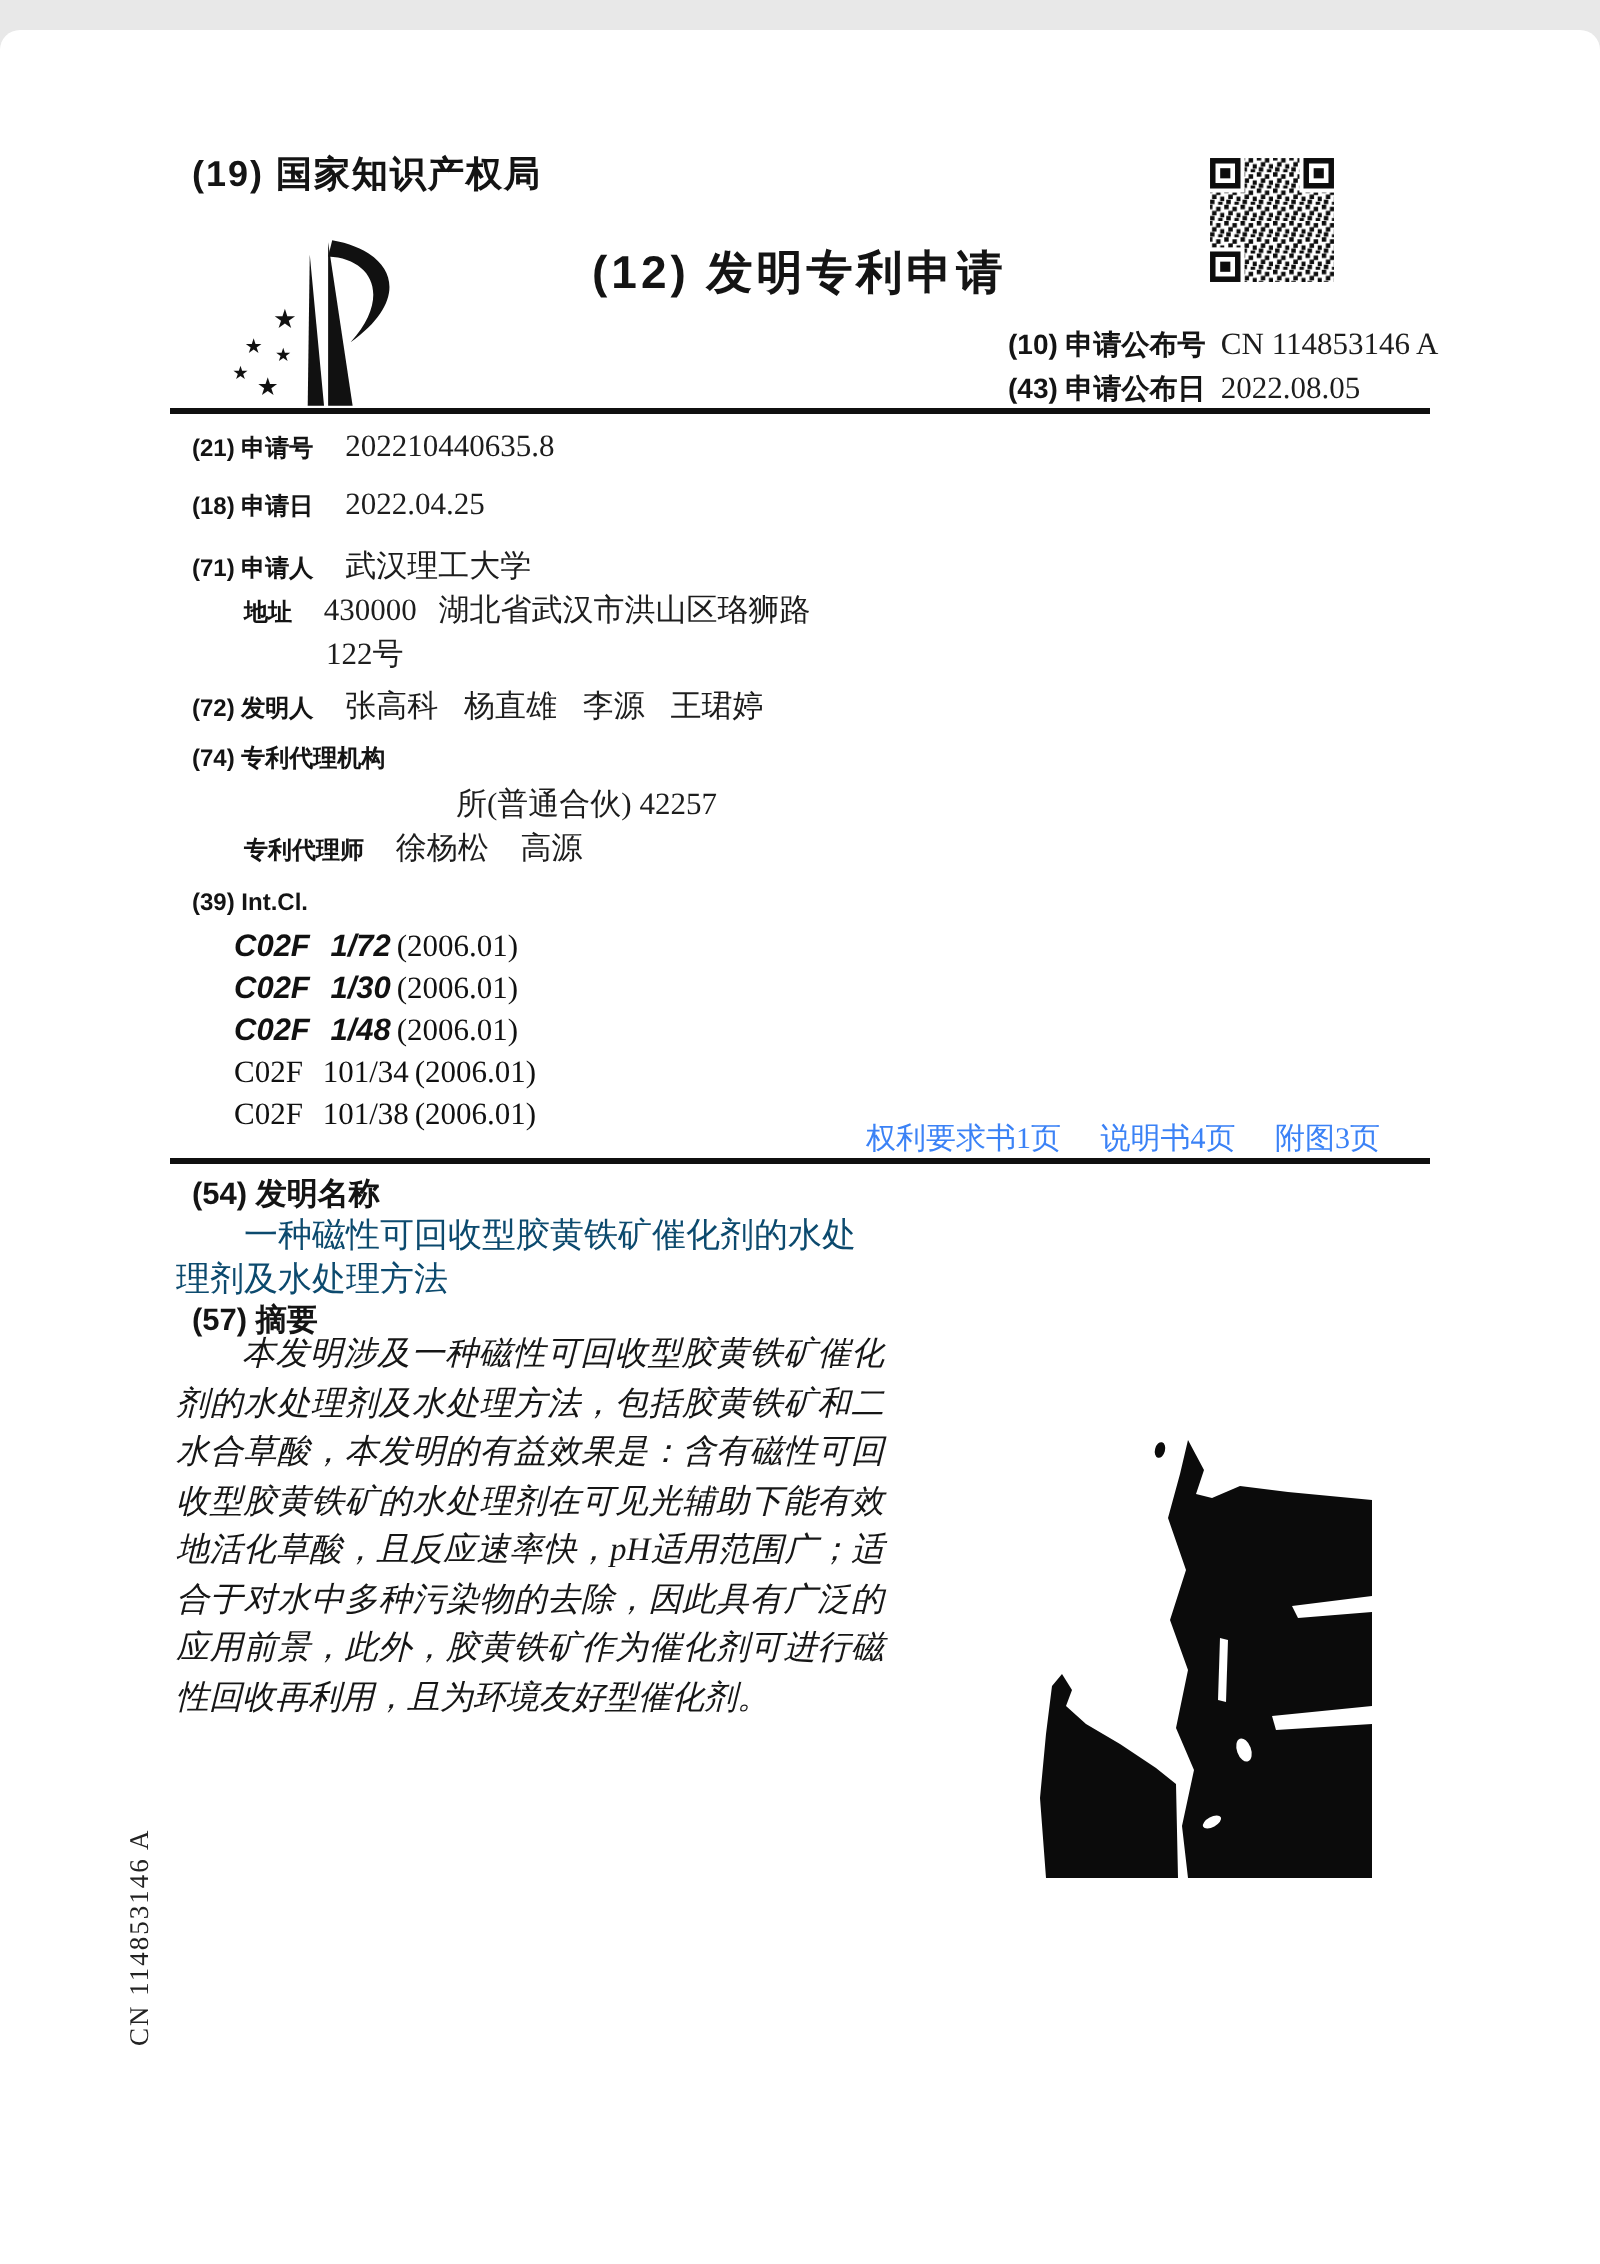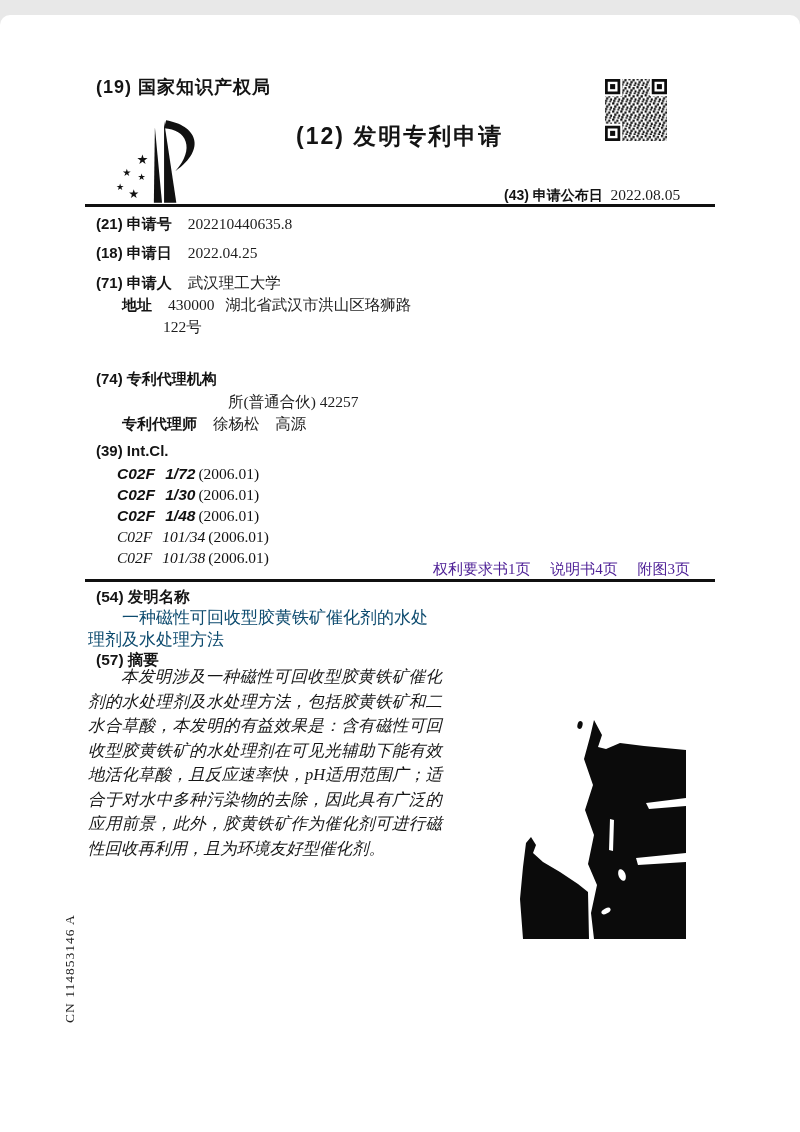--- a/index.html
+++ b/index.html
@@ -24,29 +24,29 @@
   .doc-type { left: 296px; top: 106px; font-size: 23px; letter-spacing: 2px; }
   .logo { left: 112px; top: 100px; width: 98px; height: 96px; }
   .qr { left: 604px; top: 63px; width: 64px; height: 64px; }
   .pub-row { left: 504px; font-size: 14.5px; white-space: nowrap; }
   .pub-row .lbl { font-size: 14px; }
   .pub-row .val { font-size: 15.5px; margin-left: 4px; }
   .rule { left: 85px; width: 630px; height: 3px; background: #101010; }
 
   
   .brow { font-size: 15.5px; white-space: nowrap; }
-  .brow .lbl { margin-right: 12px; font-size: 15px; }
+  .brow .lbl { margin-right: 12px; font-size: 12px; }
   .indent2 { left: 122px; }
   .cont { left: 163px; text-align: right; }
   .agency-cont { left: 228px; }
   .ic-row { left: 117px; font-size: 15.5px; white-space: nowrap; }
   .ic-b { font-family: "Liberation Sans", sans-serif; font-weight: bold; font-style: italic; word-spacing: 6px; }
-  .ic-i { font-family: "Liberation Serif", serif; font-style: italic; word-spacing: 6px; }
+  .ic-i { font-family: "Liberation Serif", serif; word-spacing: 6px; }
   .ic-ver { font-family: "Liberation Serif", serif; margin-left: 3px; font-style: normal; font-weight: normal; }
-  .pages-info { right: 110px; top: 545px; font-size: 15px; word-spacing: 16px; color: #4c1d95; }
+  .pages-info { right: 110px; top: 545px; font-size: 15px; word-spacing: 16px; color: #3b82f6; }
 
   
   .sec-label { font-size: 15.5px; }
   .title-text {
     left: 88px; top: 592px; width: 348px;
     font-size: 17px; line-height: 22px; text-indent: 2em; color: #0c4a6e;
   }
   .abstract-text {
     left: 88px; top: 650px; width: 354px;
     font-size: 16.5px; line-height: 24.5px; text-indent: 2em;
@@ -118,20 +118,24 @@
       </g>
       <g>
         <rect x="0" y="45" width="18" height="18" fill="#fff"></rect>
         <rect x="1" y="47" width="15" height="15" fill="#0d0d0d"></rect>
         <rect x="3.7" y="49.7" width="9.6" height="9.6" fill="#fff"></rect>
         <rect x="6" y="52" width="5" height="5" fill="#0d0d0d"></rect>
       </g>
     </svg>
   </div>
 
+  <div class="abs pub-row" style="top:149px">
+    <span class="lbl">(10) 申请公布号</span>
+    <span class="val">CN 114853146 A</span>
+  </div>
   <div class="abs pub-row" style="top:171px">
     <span class="lbl">(43) 申请公布日</span>
     <span class="val">2022.08.05</span>
   </div>
 
   <div class="abs rule" style="top:189px"></div>
 
   <div class="abs brow" style="left:96px; top:200px">
     <span class="lbl">(21) 申请号</span>
     <span class="val">202210440635.8</span>
@@ -147,20 +151,24 @@
     <span class="val">武汉理工大学</span>
   </div>
   <div class="abs brow indent2" style="top:280px">
     <span class="lbl">地址</span>
     <span class="val gap-addr">430000 湖北省武汉市洪山区珞狮路</span>
   </div>
   <div class="abs brow cont" style="top:302px">
     <span class="val">122号</span>
   </div>
 
+  <div class="abs brow" style="left:96px; top:328px">
+    <span class="lbl">(72) 发明人</span>
+    <span class="val gap-names">张高科 杨直雄 李源 王珺婷</span>
+  </div>
 
   <div class="abs brow" style="left:96px; top:355px">
     <span class="lbl">(74) 专利代理机构</span>
   </div>
   <div class="abs brow agency-cont" style="top:377px">
     <span class="val">所(普通合伙) 42257</span>
   </div>
   <div class="abs brow indent2" style="top:399px">
     <span class="lbl">专利代理师</span>
     <span class="val gap-agents">徐杨松 高源</span>

